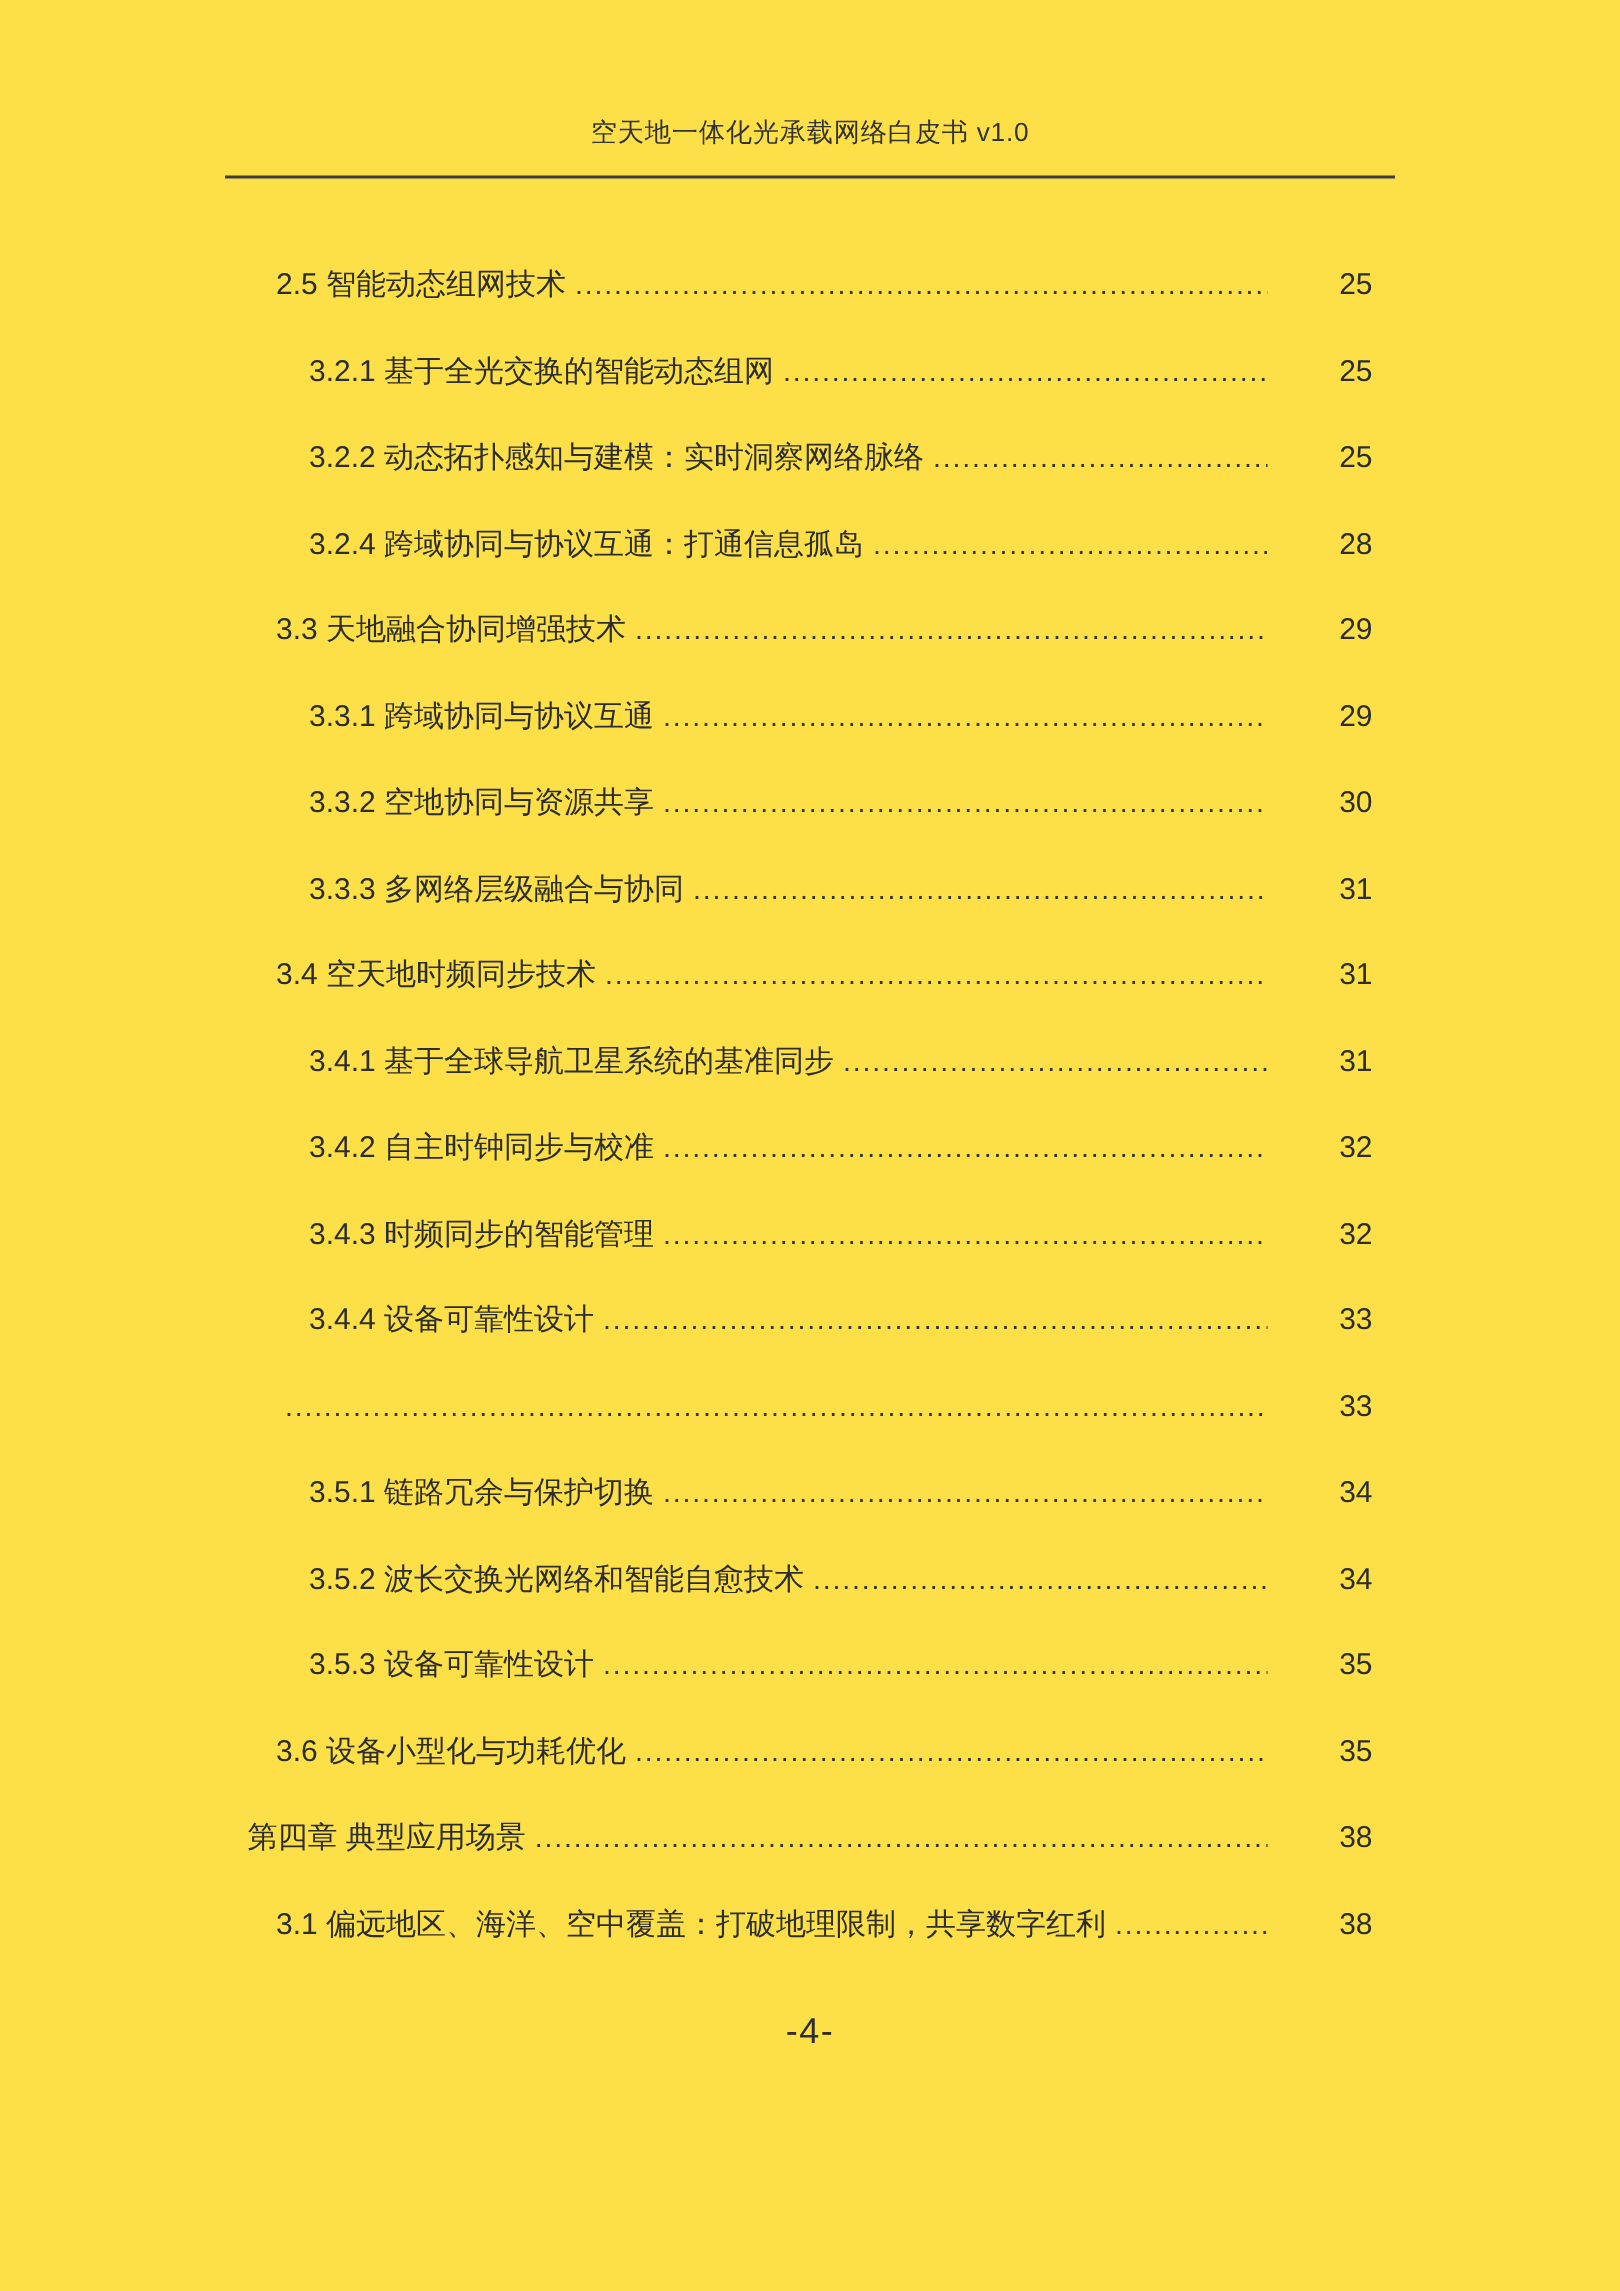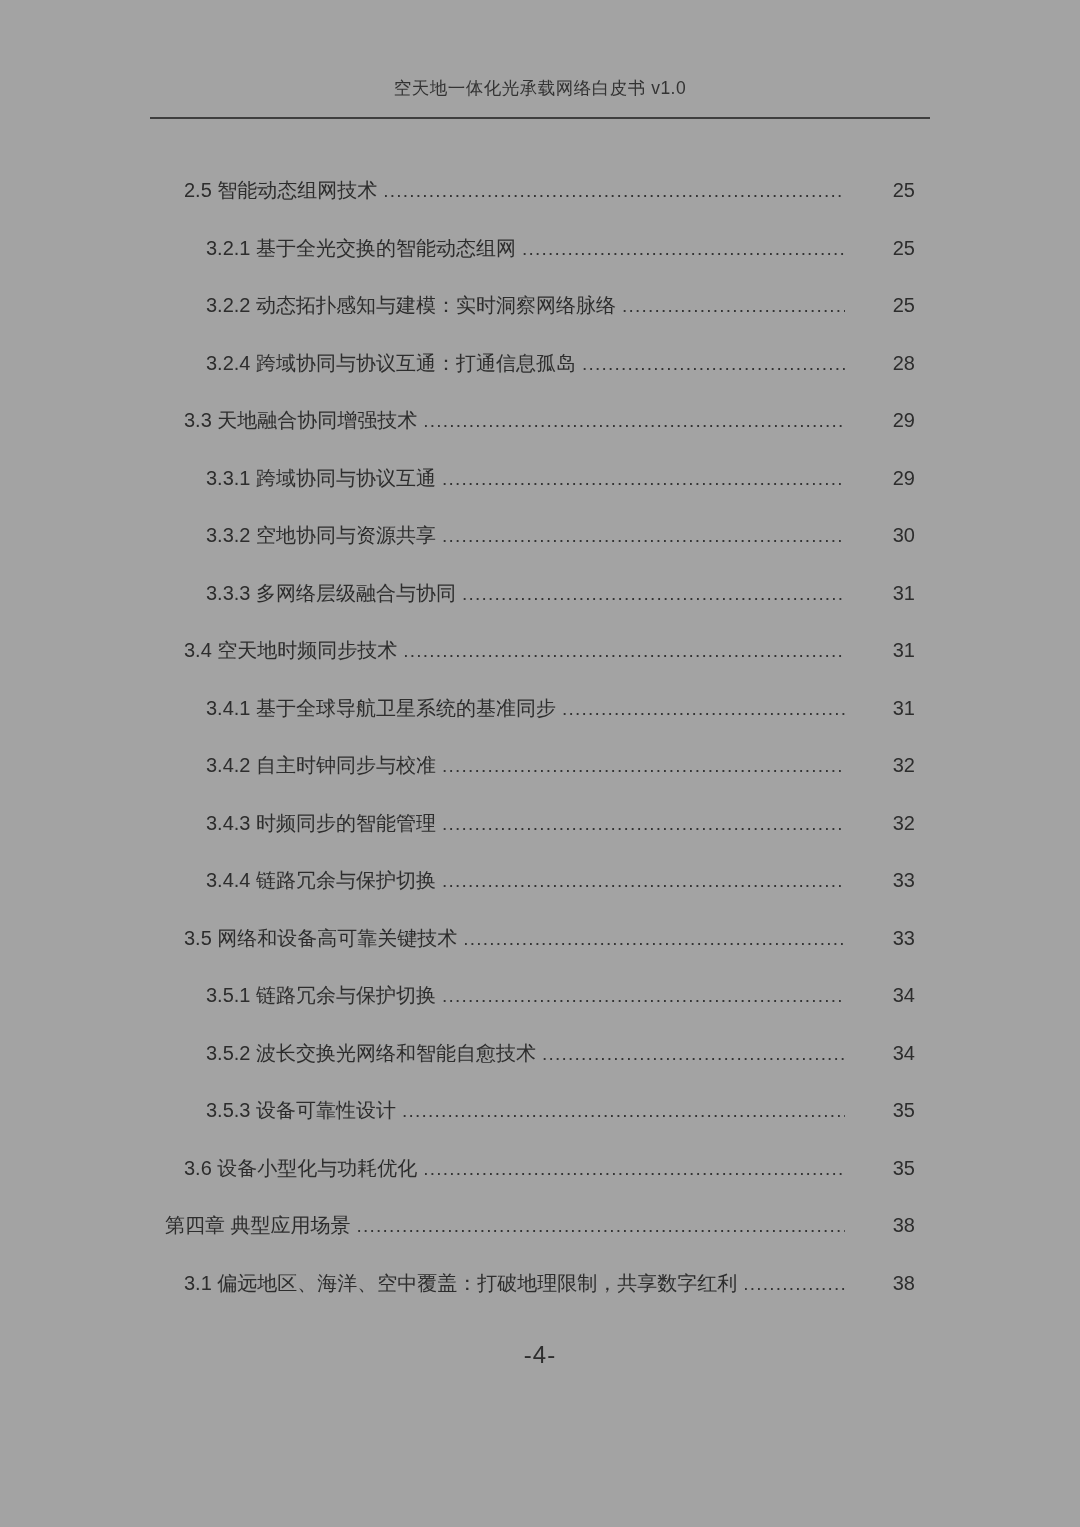--- a/index.html
+++ b/index.html
@@ -8,21 +8,21 @@
     height: 1527px;
     background: #ffffff;
     font-family: "Liberation Sans", "DejaVu Sans", sans-serif;
     color: #2d2d2d;
     overflow: hidden;
   }
   .page {
     position: relative;
     width: 1080px;
     height: 1527px;
-    background: #a3a3a3;
+    background: #fde047;
   }
   
   .page-header {
     padding-top: 76px;
     text-align: center;
   }
   .doc-title {
     font-size: 17.5px;
     letter-spacing: 0.5px;
     color: #333333;
@@ -164,27 +164,26 @@
       <span class="toc-page">32</span>
     </div>
 
     <div class="toc-row lvl3">
       <span class="toc-title">3.4.3 时频同步的智能管理</span>
       <span class="toc-dots"></span>
       <span class="toc-page">32</span>
     </div>
 
     <div class="toc-row lvl3">
-      <span class="toc-title">3.4.4 链路冗余与保护切换</span>
+      <span class="toc-title">3.4.4 设备可靠性设计</span>
       <span class="toc-dots"></span>
       <span class="toc-page">33</span>
     </div>
 
     <div class="toc-row lvl2">
-      <span class="toc-title">3.5 网络和设备高可靠关键技术</span>
       <span class="toc-dots"></span>
       <span class="toc-page">33</span>
     </div>
 
     <div class="toc-row lvl3">
       <span class="toc-title">3.5.1 链路冗余与保护切换</span>
       <span class="toc-dots"></span>
       <span class="toc-page">34</span>
     </div>
 

